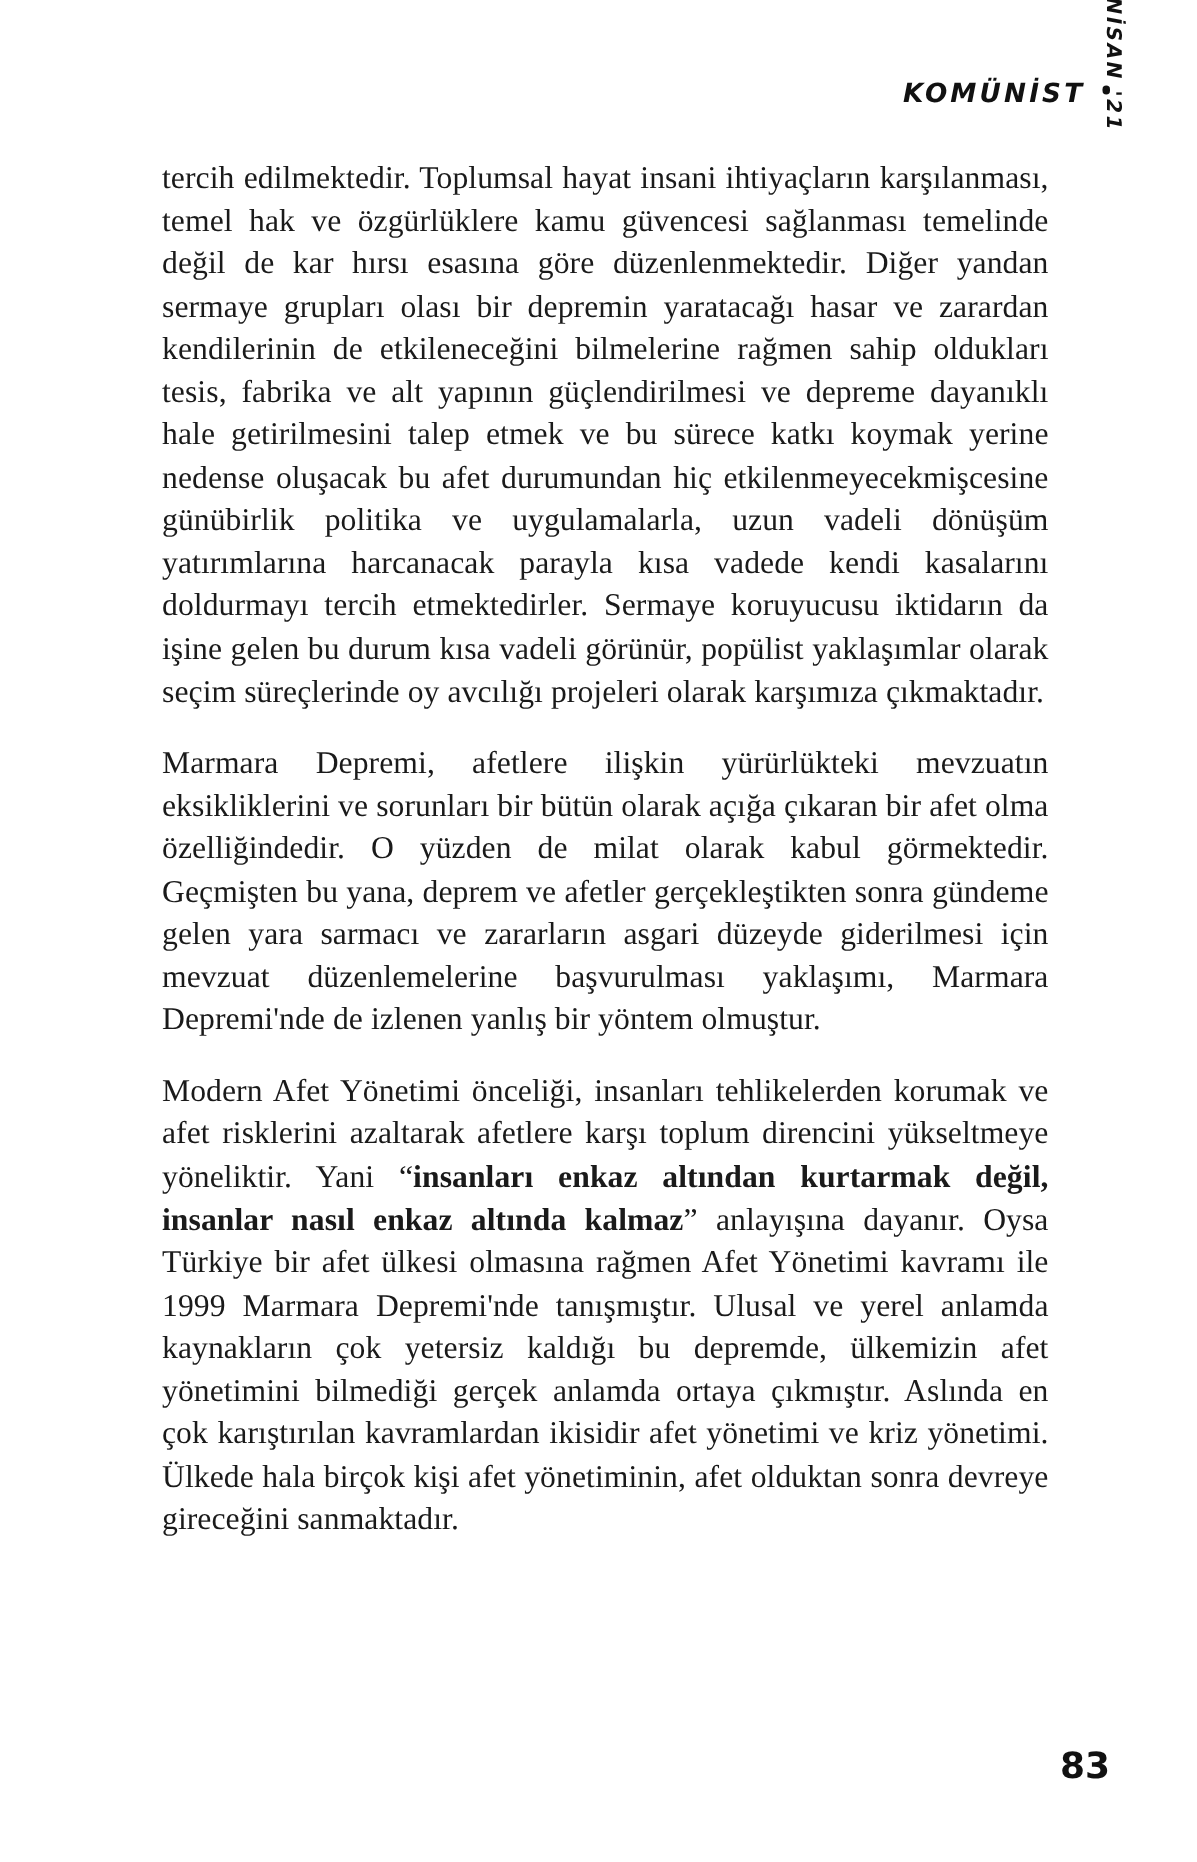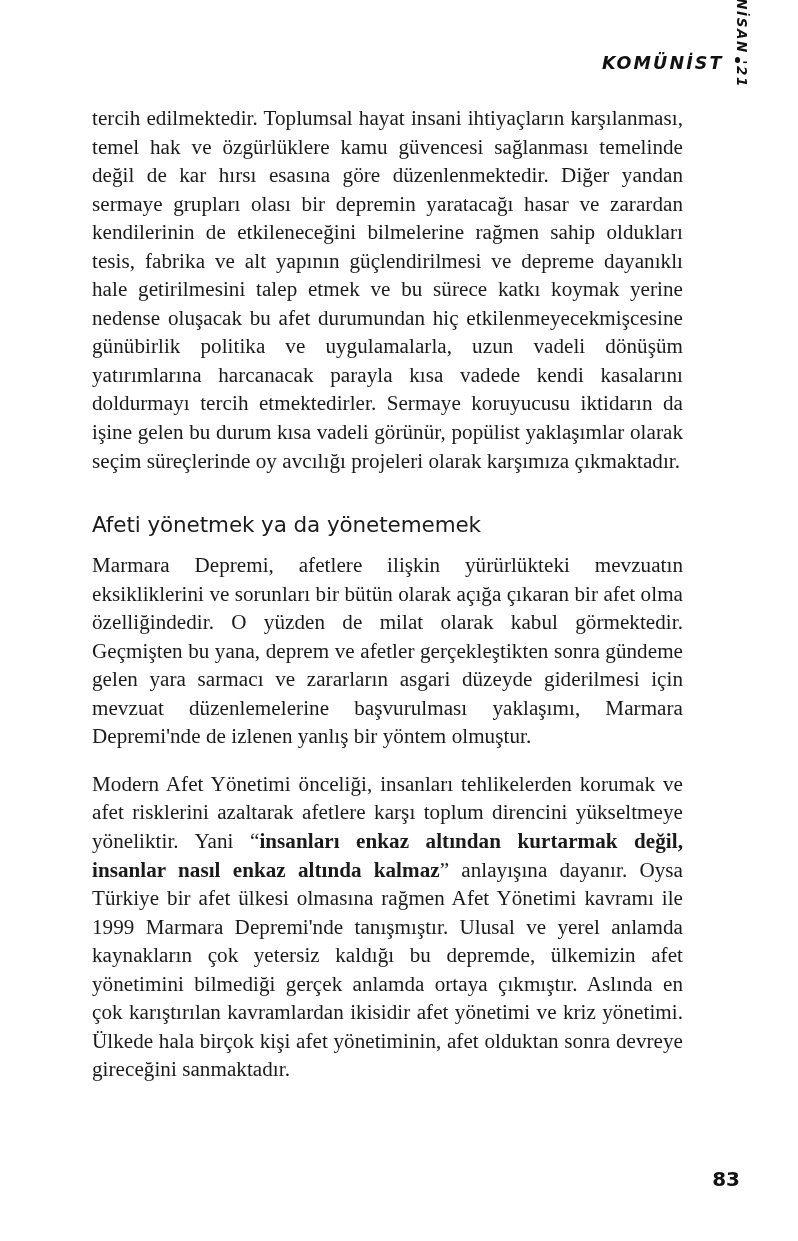--- a/index.html
+++ b/index.html
@@ -58,21 +58,21 @@
     color: #111111;
     line-height: 1;
     white-space: nowrap;
     transform: rotate(90deg);
     transform-origin: right top;
   }
 
   
   .column {
     position: absolute;
-    left: 92px;
+    left: 108px;
     top: 104px;
     width: 591px;
   }
 
   p.body {
     margin: 0;
     font-size: 21.1px;
     line-height: 28.55px;
     text-align: justify;
     text-justify: inter-word;
@@ -96,42 +96,41 @@
     letter-spacing: -0.1px;
   }
 
   
   .folio {
     position: absolute;
     right: 58px;
     bottom: 52px;
     font-family: "DejaVu Sans", sans-serif;
     font-weight: 700;
-    font-size: 20px;
+    font-size: 24px;
     color: #111111;
     line-height: 1;
   }
 </style>
 </head>
 <body>
 
 <div class="page">
 
   <div class="runhead">
     <span class="runhead-title">KOMÜNİST</span>
     <span class="runhead-dot"></span>
   </div>
 
   <div class="runhead-date">NİSAN '21</div>
 
   <div class="column">
 
     <p class="body">tercih edilmektedir. Toplumsal hayat insani ihtiyaçların karşılanması, temel hak ve özgürlüklere kamu güvencesi sağlanması temelinde değil de kar hırsı esasına göre düzenlenmektedir. Diğer yandan sermaye grupları olası bir depremin yaratacağı hasar ve zarardan kendilerinin de etkileneceğini bilmelerine rağmen sahip oldukları tesis, fabrika ve alt yapının güçlendirilmesi ve depreme dayanıklı hale getirilmesini talep etmek ve bu sürece katkı koymak yerine nedense oluşacak bu afet durumundan hiç etkilenmeyecekmişcesine günübirlik politika ve uygulamalarla, uzun vadeli dönüşüm yatırımlarına harcanacak parayla kısa vadede kendi kasalarını doldurmayı tercih etmektedirler. Sermaye koruyucusu iktidarın da işine gelen bu durum kısa vadeli görünür, popülist yaklaşımlar olarak seçim süreçlerinde oy avcılığı projeleri olarak karşımıza çıkmaktadır.</p>
 
-    <h2 class="section">Afeti yönetmek ya da yönetememek</h2>
 
     <p class="body"><span>Marmara Depremi, afetlere ilişkin yürürlükteki mevzuatın eksikliklerini ve sorunları bir bütün olarak açığa çıkaran bir afet olma özelliğindedir. O yüzden de milat olarak kabul görmektedir. </span><span class="italic">Geçmişten bu yana, deprem ve afetler gerçekleştikten sonra gündeme gelen yara sarmacı ve zararların asgari düzeyde giderilmesi için mevzuat düzenlemelerine başvurulması yaklaşımı, Marmara Depremi'nde de izlenen yanlış bir yöntem olmuştur.</span></p>
 
     <p class="body"><span>Modern Afet Yönetimi önceliği, insanları tehlikelerden korumak ve afet risklerini azaltarak afetlere karşı toplum direncini yükseltmeye yöneliktir. Yani “</span><span class="q-bold">insanları enkaz altından kurtarmak değil, insanlar nasıl enkaz altında kalmaz</span><span>” anlayışına dayanır. Oysa Türkiye bir afet ülkesi olmasına rağmen Afet Yönetimi kavramı ile 1999 Marmara Depremi'nde tanışmıştır. Ulusal ve yerel anlamda kaynakların çok yetersiz kaldığı bu depremde, ülkemizin afet yönetimini bilmediği gerçek anlamda ortaya çıkmıştır. Aslında en çok karıştırılan kavramlardan ikisidir afet yönetimi ve kriz yönetimi. Ülkede hala birçok kişi afet yönetiminin, afet olduktan sonra devreye gireceğini sanmaktadır.</span></p>
 
   </div>
 
   <div class="folio">83</div>
 
 </div>

